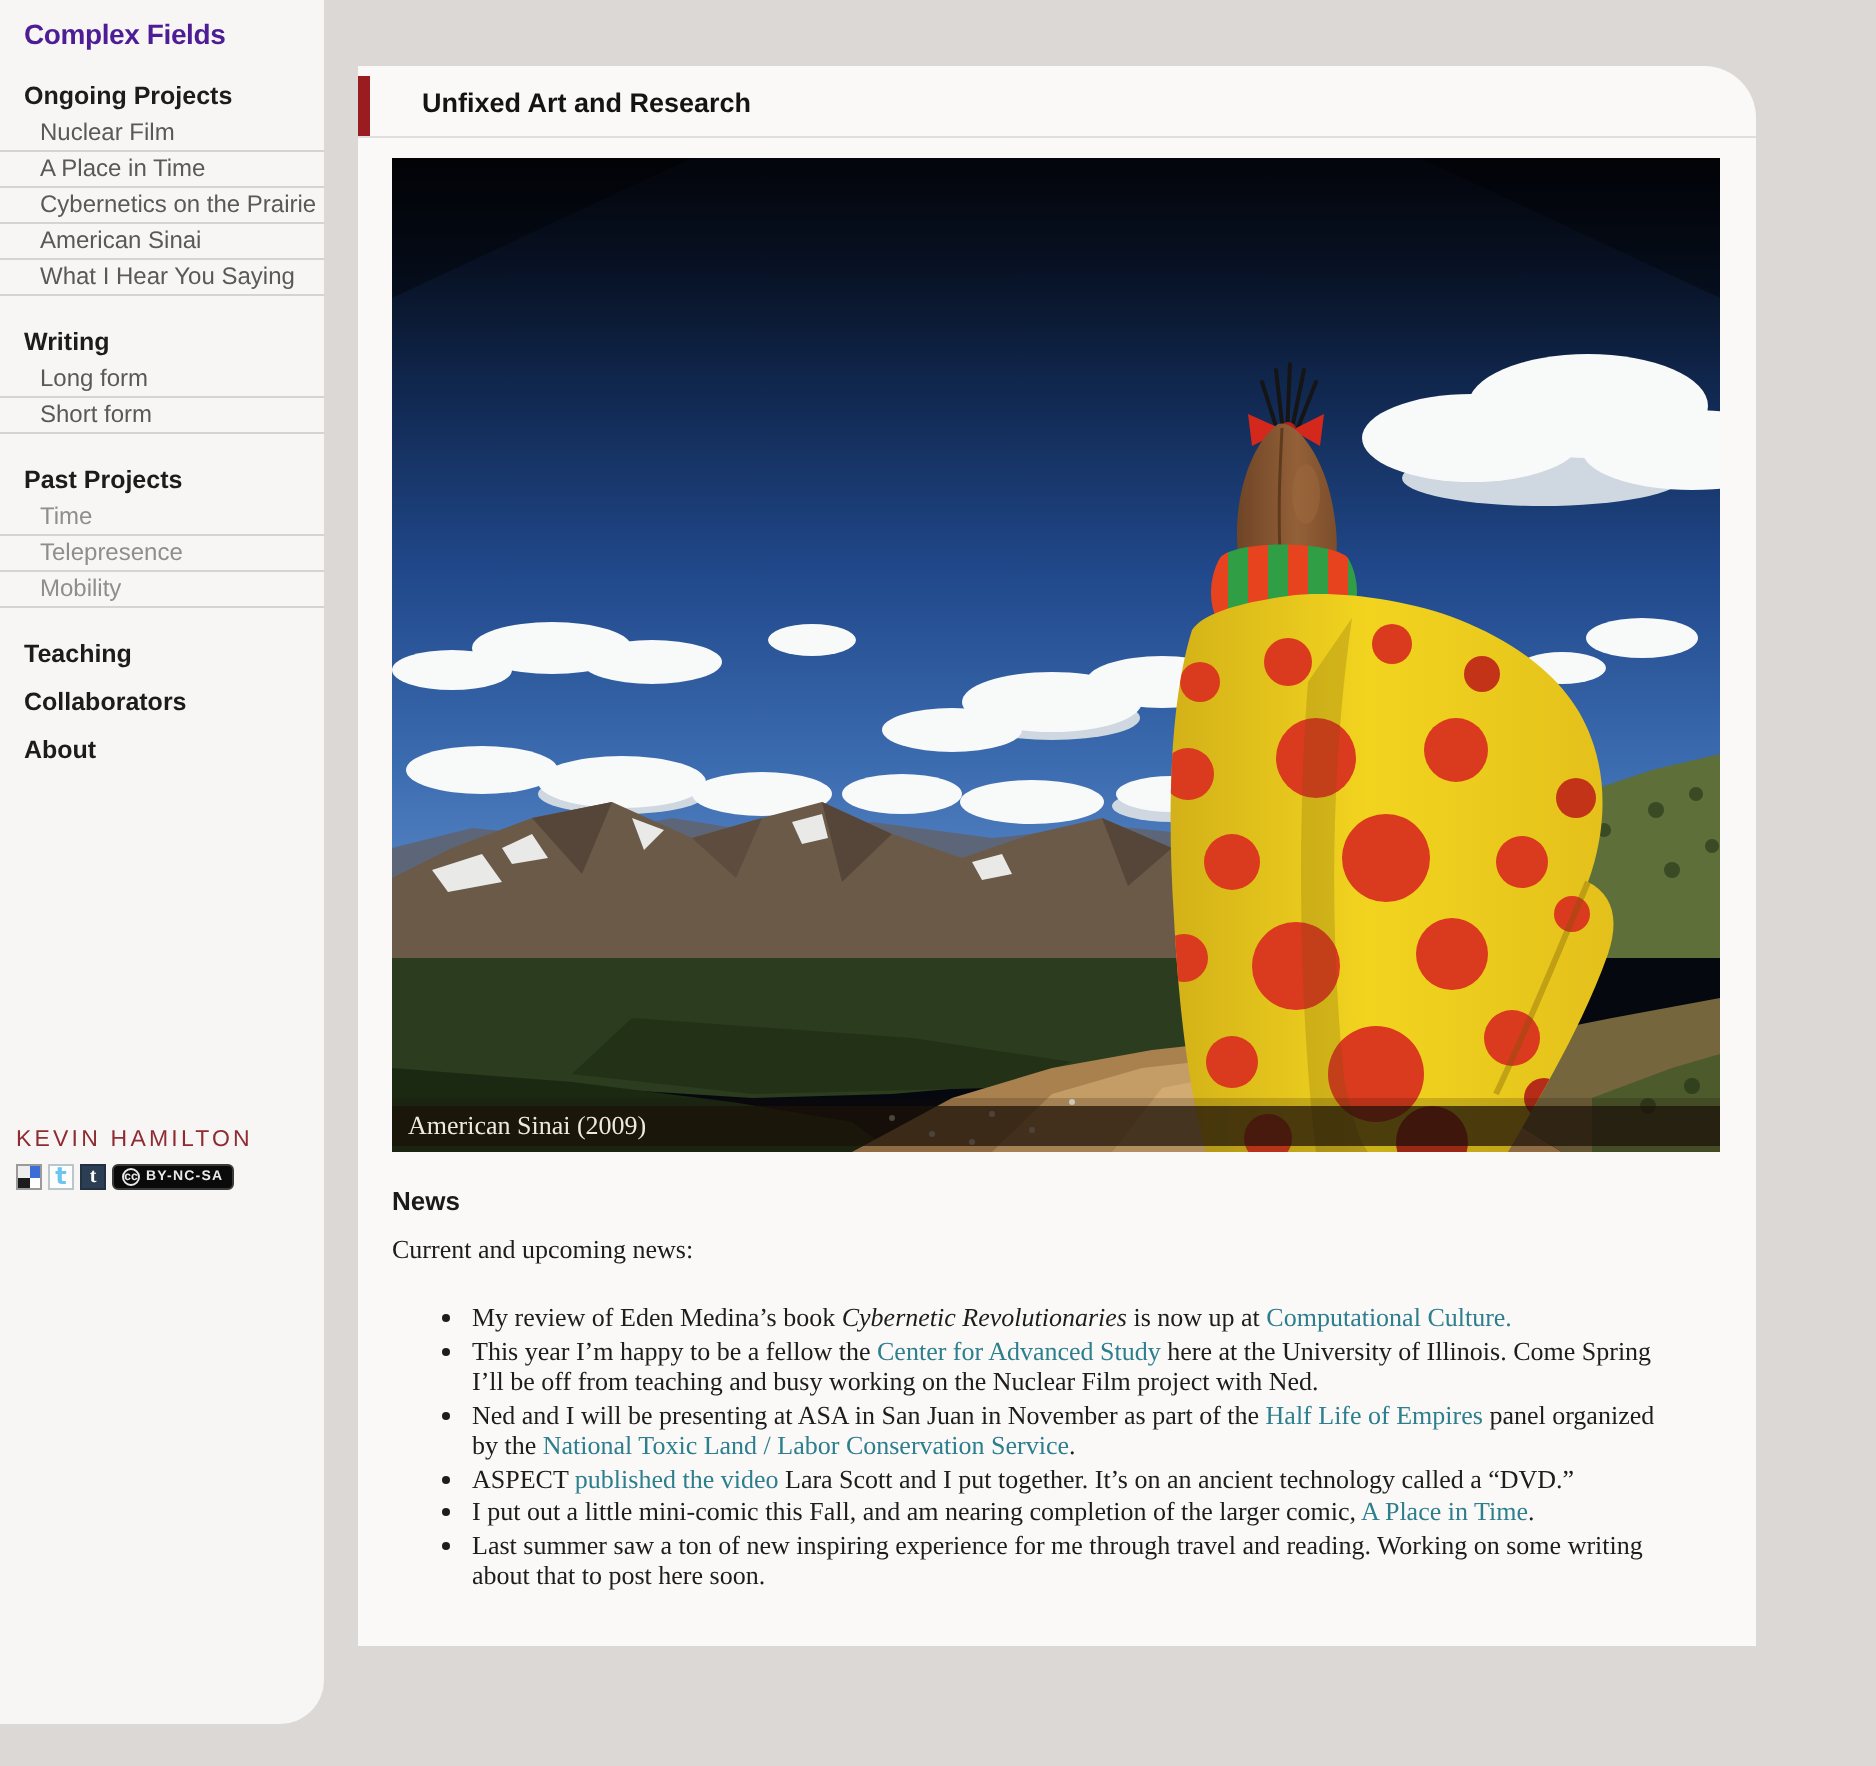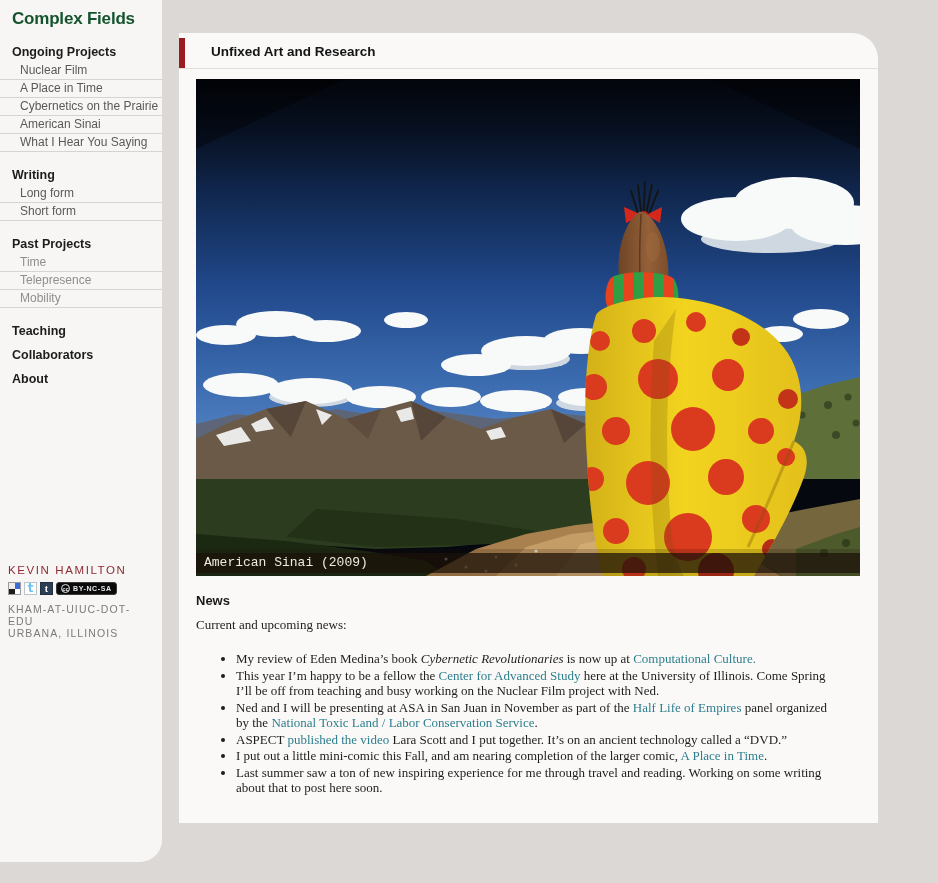--- a/index.html
+++ b/index.html
@@ -13,21 +13,21 @@
     background:var(--page-bg);
     font-family:"Liberation Sans",sans-serif;
     -webkit-font-smoothing:antialiased;
   }
   
   .sidebar{
     position:absolute;left:0;top:0;width:162px;height:862px;
     background:var(--sidebar-bg);border-radius:0 0 22px 0;
   }
   .site-title{
-    font-size:17px;font-weight:bold;color:#14532d;
+    font-size:14px;font-weight:bold;color:#4c1d95;
     padding:9px 0 0 12px;letter-spacing:-0.2px;
   }
   .nav-section{margin:0;}
   .nav-heading{
     font-size:12.5px;font-weight:bold;color:#1c1c1c;
     padding:0 0 3px 12px;margin-top:16px;
   }
   .nav-section.standalone .nav-heading{margin-top:16px;padding-bottom:0;}
   .nav-section.standalone + .nav-section.standalone .nav-heading{margin-top:10px;}
   .nav-item{
@@ -92,21 +92,21 @@
     padding-left:17px;
   }
   .photo{
     position:relative;margin:10px 0 0 17px;width:664px;height:497px;
     background:#05080f;overflow:hidden;cursor:pointer;
   }
   .photo svg{display:block;}
   .photo-caption{
     position:absolute;left:0;right:0;bottom:3px;height:20px;
     background:rgba(28,16,9,0.72);
-    color:#efe9df;font-family:Liberation Mono, monospace;font-size:13px;
+    color:#efe9df;font-family:Liberation Serif, serif;font-size:13px;
     line-height:20px;padding-left:8px;
   }
   
   .news{padding:17px 20px 0 17px;font-family:"Liberation Serif",serif;color:#1d1d1d;}
   .news-heading{
     font-family:"Liberation Sans",sans-serif;font-size:13px;font-weight:bold;
     color:#1a1a1a;margin:0 0 9px 0;
   }
   .news-intro{font-size:13px;margin:0 0 13px 0;}
   .news-list{margin:18px;padding-left:22px;font-size:13px;line-height:15.5px;}
@@ -157,24 +157,20 @@
           <i class="q2"></i>
           <i class="q3"></i>
           <i class="q4"></i>
         </span>
       <span class="sq-icon twitter">t</span>
       <span class="sq-icon tumblr">t</span>
       <span class="cc-badge">
         <span class="cc-circ">cc</span>
         <span class="cc-text">BY-NC-SA</span>
       </span>
-    </div>
-    <div class="side-contact">
-      <div>KHAM-AT-UIUC-DOT-EDU</div>
-      <div>URBANA, ILLINOIS</div>
     </div>
   </div>
 </div>
 
 <div class="content">
   <div class="content-header">
     <div class="red-bar"></div>
     <div class="content-title">Unfixed Art and Research</div>
   </div>
 

